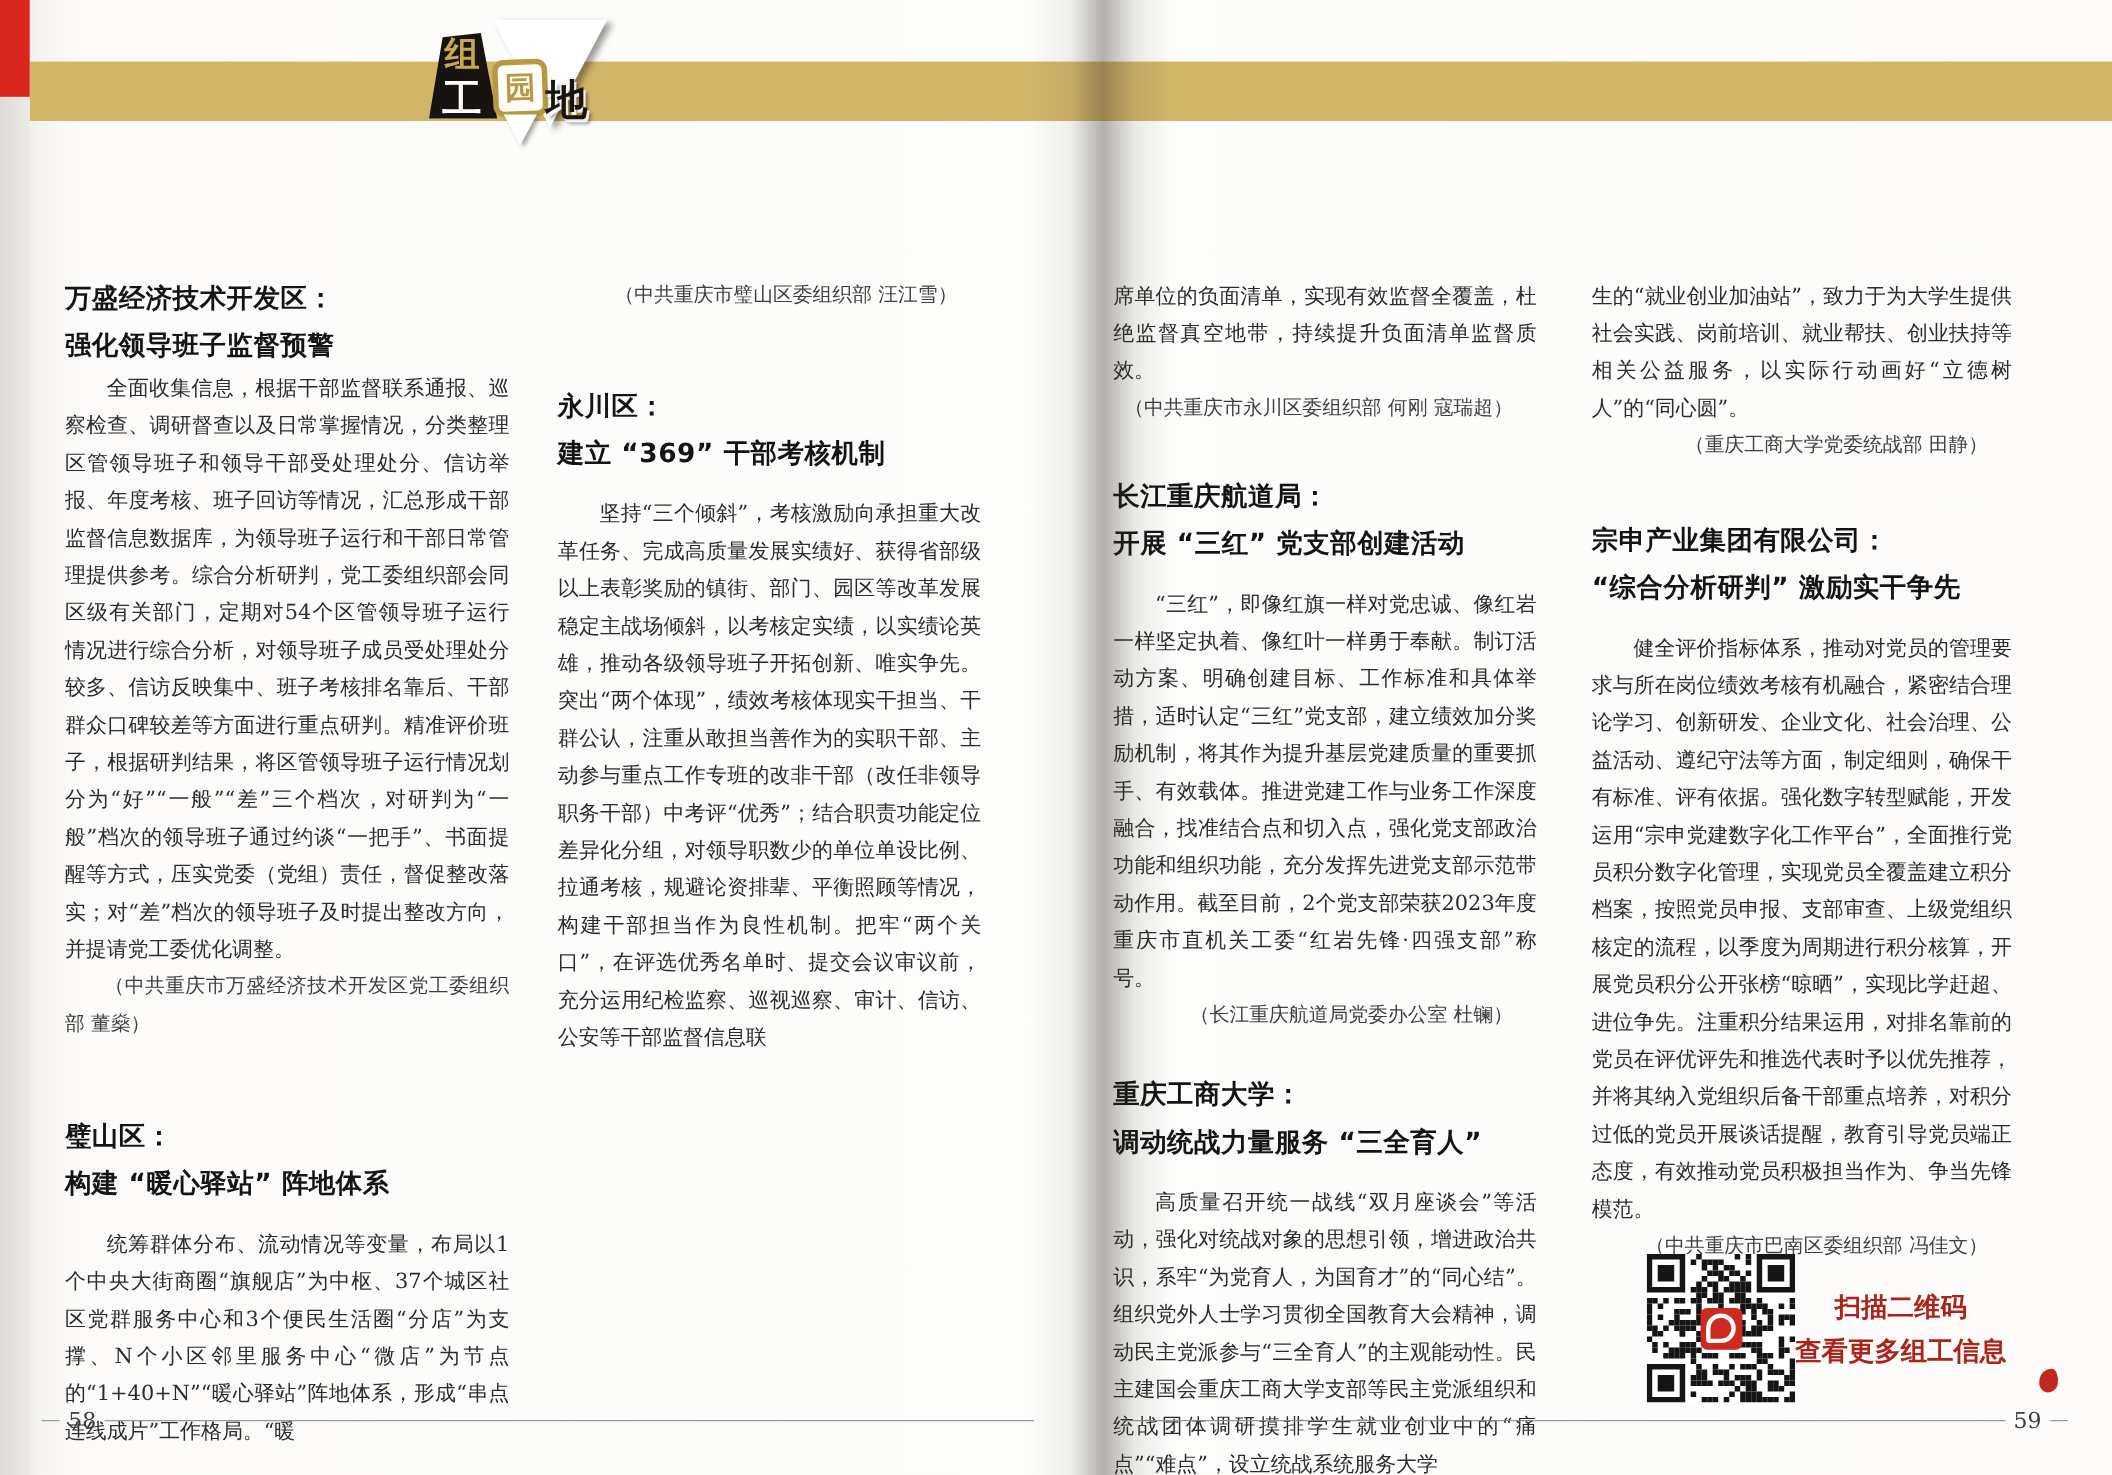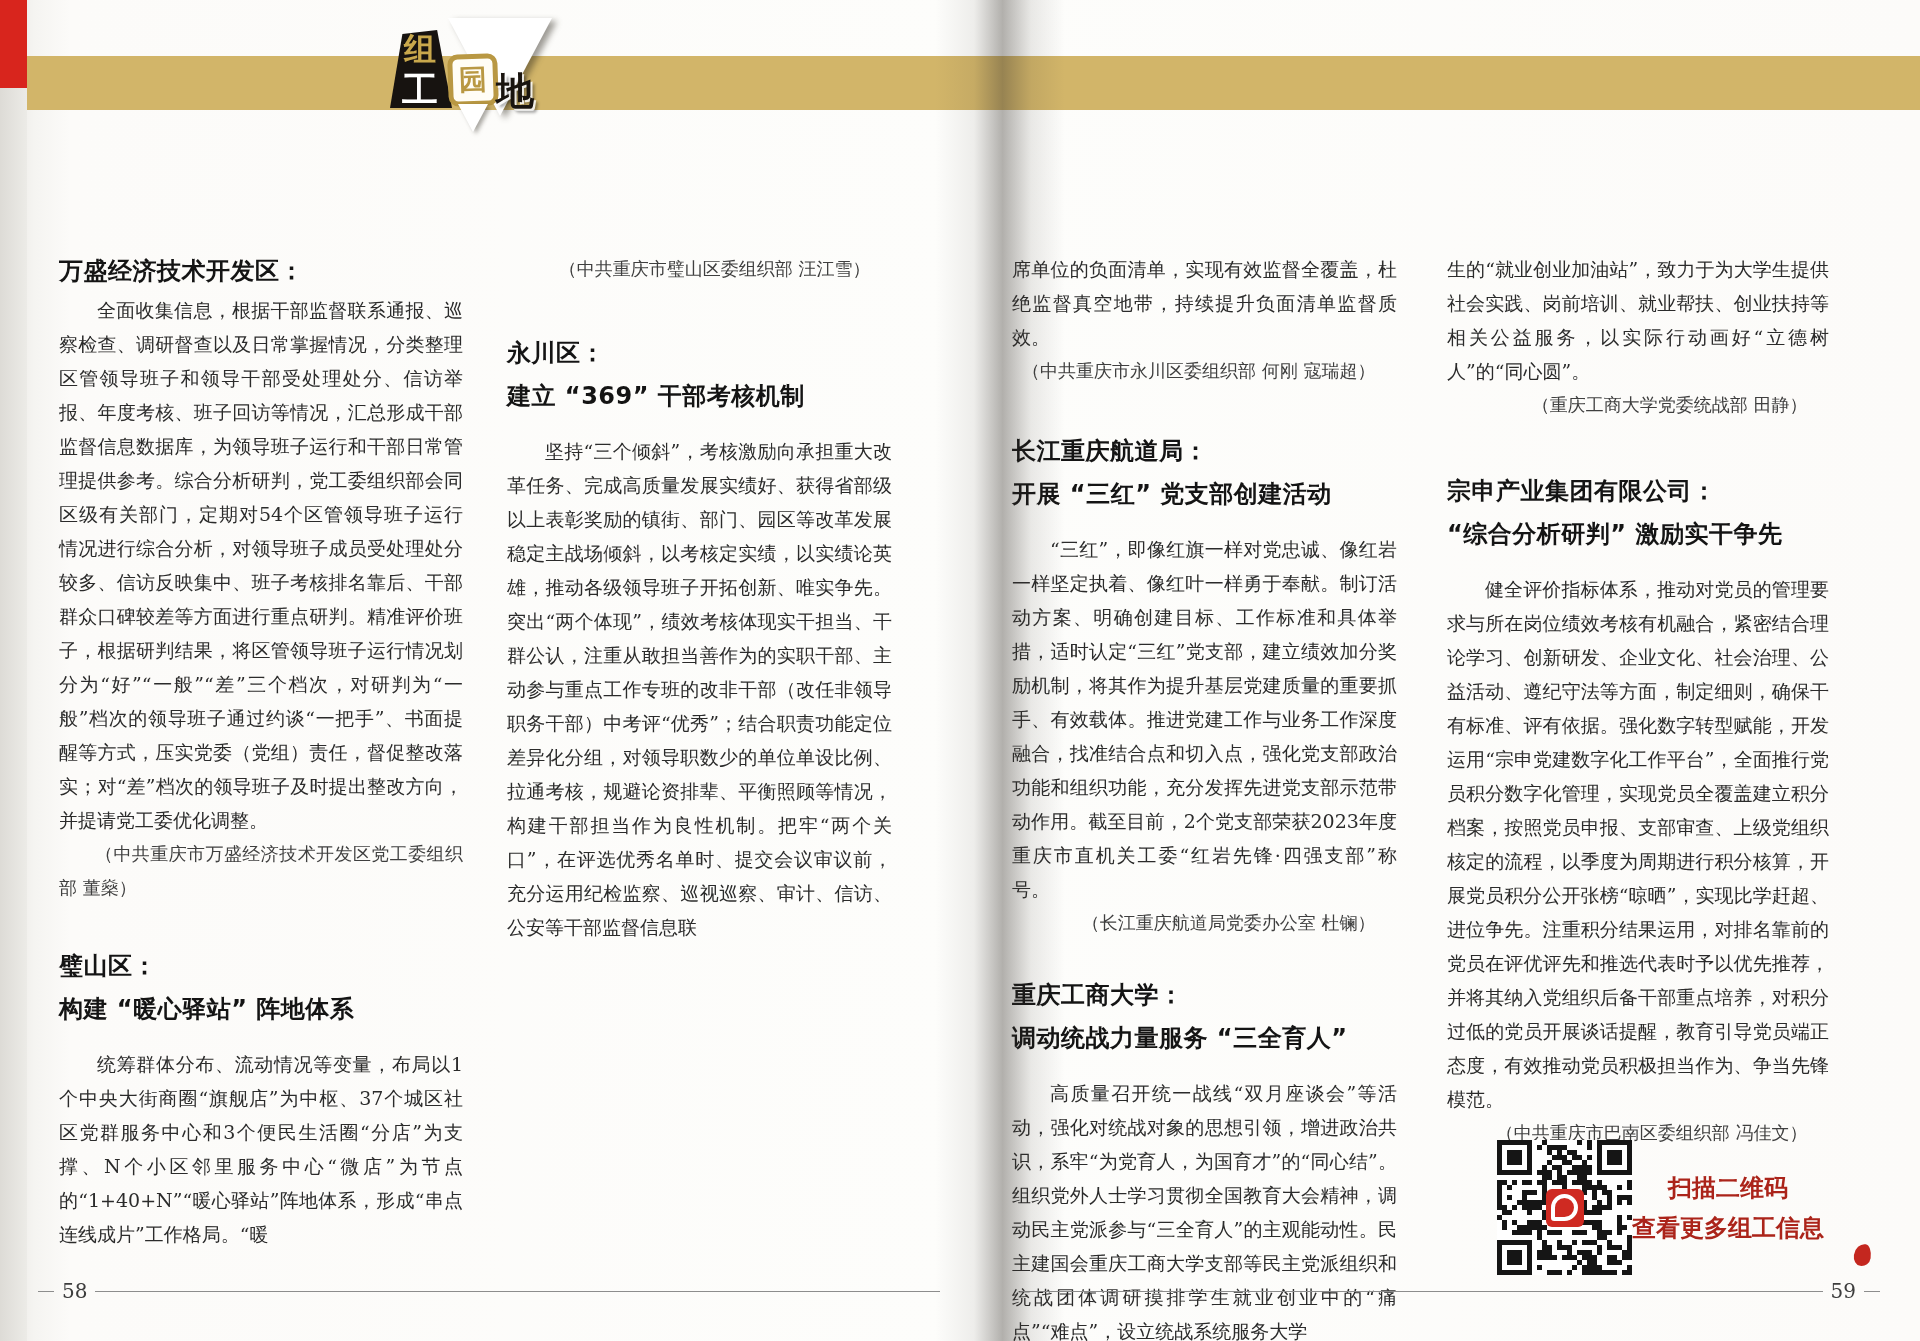--- a/index.html
+++ b/index.html
@@ -82,35 +82,36 @@
     <div class="logo-yuan-box">
       <span class="logo-yuan">园</span>
     </div>
     <span class="logo-di">地</span>
     <div class="logo-tail"></div>
   </div>
 
   <div class="col c1">
     <h2 class="art-title">
       <span class="tl">万盛经济技术开发区：</span>
+      <span class="tl">强化领导班子监督预警</span>
     </h2>
     <p class="para indent" style="">全面收集信息，根据干部监督联系通报、巡察检查、调研督查以及日常掌握情况，分类整理区管领导班子和领导干部受处理处分、信访举报、年度考核、班子回访等情况，汇总形成干部监督信息数据库，为领导班子运行和干部日常管理提供参考。综合分析研判，党工委组织部会同区级有关部门，定期对54个区管领导班子运行情况进行综合分析，对领导班子成员受处理处分较多、信访反映集中、班子考核排名靠后、干部群众口碑较差等方面进行重点研判。精准评价班子，根据研判结果，将区管领导班子运行情况划分为“好”“一般”“差”三个档次，对研判为“一般”档次的领导班子通过约谈“一把手”、书面提醒等方式，压实党委（党组）责任，督促整改落实；对“差”档次的领导班子及时提出整改方向，并提请党工委优化调整。</p>
     <p class="attr attr-justify">（中共重庆市万盛经济技术开发区党工委组织部  董燊）</p>
 
-    <h2 class="art-title" style="margin-top:40px">
+    <h2 class="art-title" style="margin-top:64px">
       <span class="tl">璧山区：</span>
       <span class="tl">构建 “暖心驿站” 阵地体系</span>
     </h2>
     <p class="para indent" style="margin-top:16px">统筹群体分布、流动情况等变量，布局以1个中央大街商圈“旗舰店”为中枢、37个城区社区党群服务中心和3个便民生活圈“分店”为支撑、N个小区邻里服务中心“微店”为节点的“1+40+N”“暖心驿站”阵地体系，形成“串点连线成片”工作格局。“暖</p>
   </div>
 
   <div class="col c2">
     <p class="attr attr-right">（中共重庆市璧山区委组织部  汪江雪）</p>
 
-    <h2 class="art-title" style="margin-top:46px">
+    <h2 class="art-title" style="margin-top:62px">
       <span class="tl">永川区：</span>
       <span class="tl">建立 “369” 干部考核机制</span>
     </h2>
     <p class="para indent" style="margin-top:16px">坚持“三个倾斜”，考核激励向承担重大改革任务、完成高质量发展实绩好、获得省部级以上表彰奖励的镇街、部门、园区等改革发展稳定主战场倾斜，以考核定实绩，以实绩论英雄，推动各级领导班子开拓创新、唯实争先。突出“两个体现”，绩效考核体现实干担当、干群公认，注重从敢担当善作为的实职干部、主动参与重点工作专班的改非干部（改任非领导职务干部）中考评“优秀”；结合职责功能定位差异化分组，对领导职数少的单位单设比例、拉通考核，规避论资排辈、平衡照顾等情况，构建干部担当作为良性机制。把牢“两个关口”，在评选优秀名单时、提交会议审议前，充分运用纪检监察、巡视巡察、审计、信访、公安等干部监督信息联</p>
   </div>
 
   <div class="col c3">
     <p class="para">席单位的负面清单，实现有效监督全覆盖，杜绝监督真空地带，持续提升负面清单监督质效。</p>
     <p class="attr attr-right">（中共重庆市永川区委组织部  何刚  寇瑞超）</p>
 

